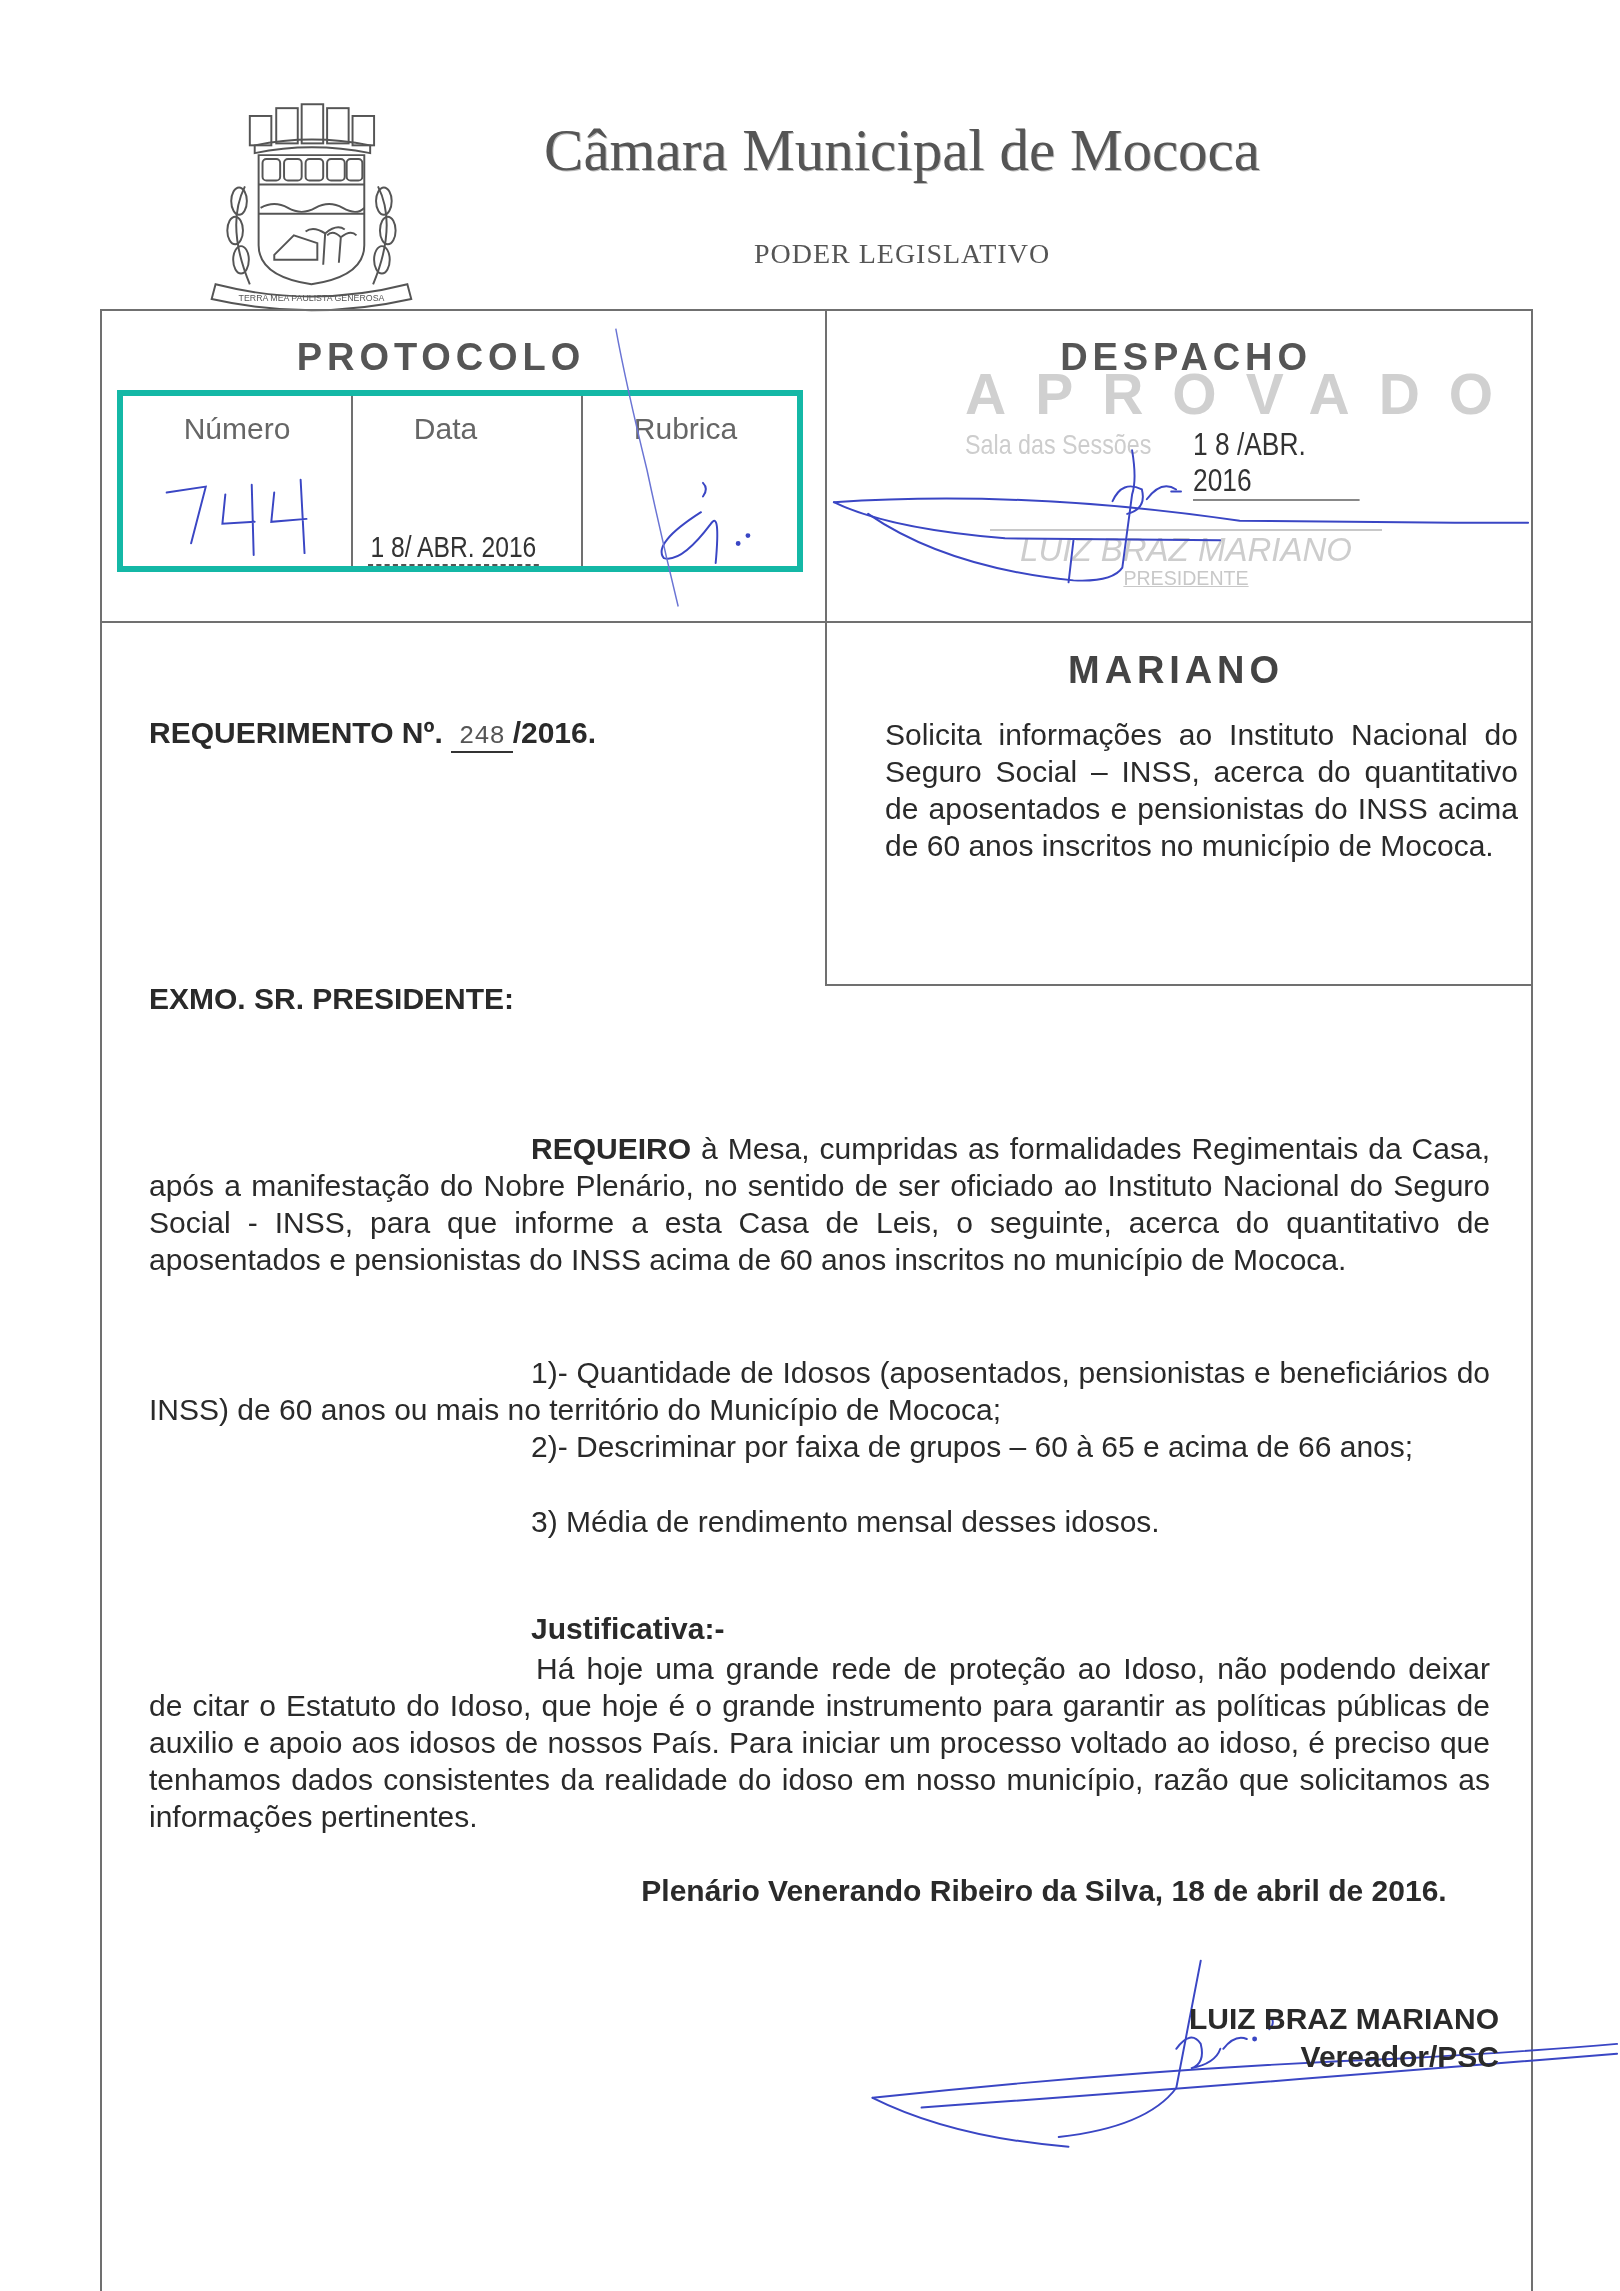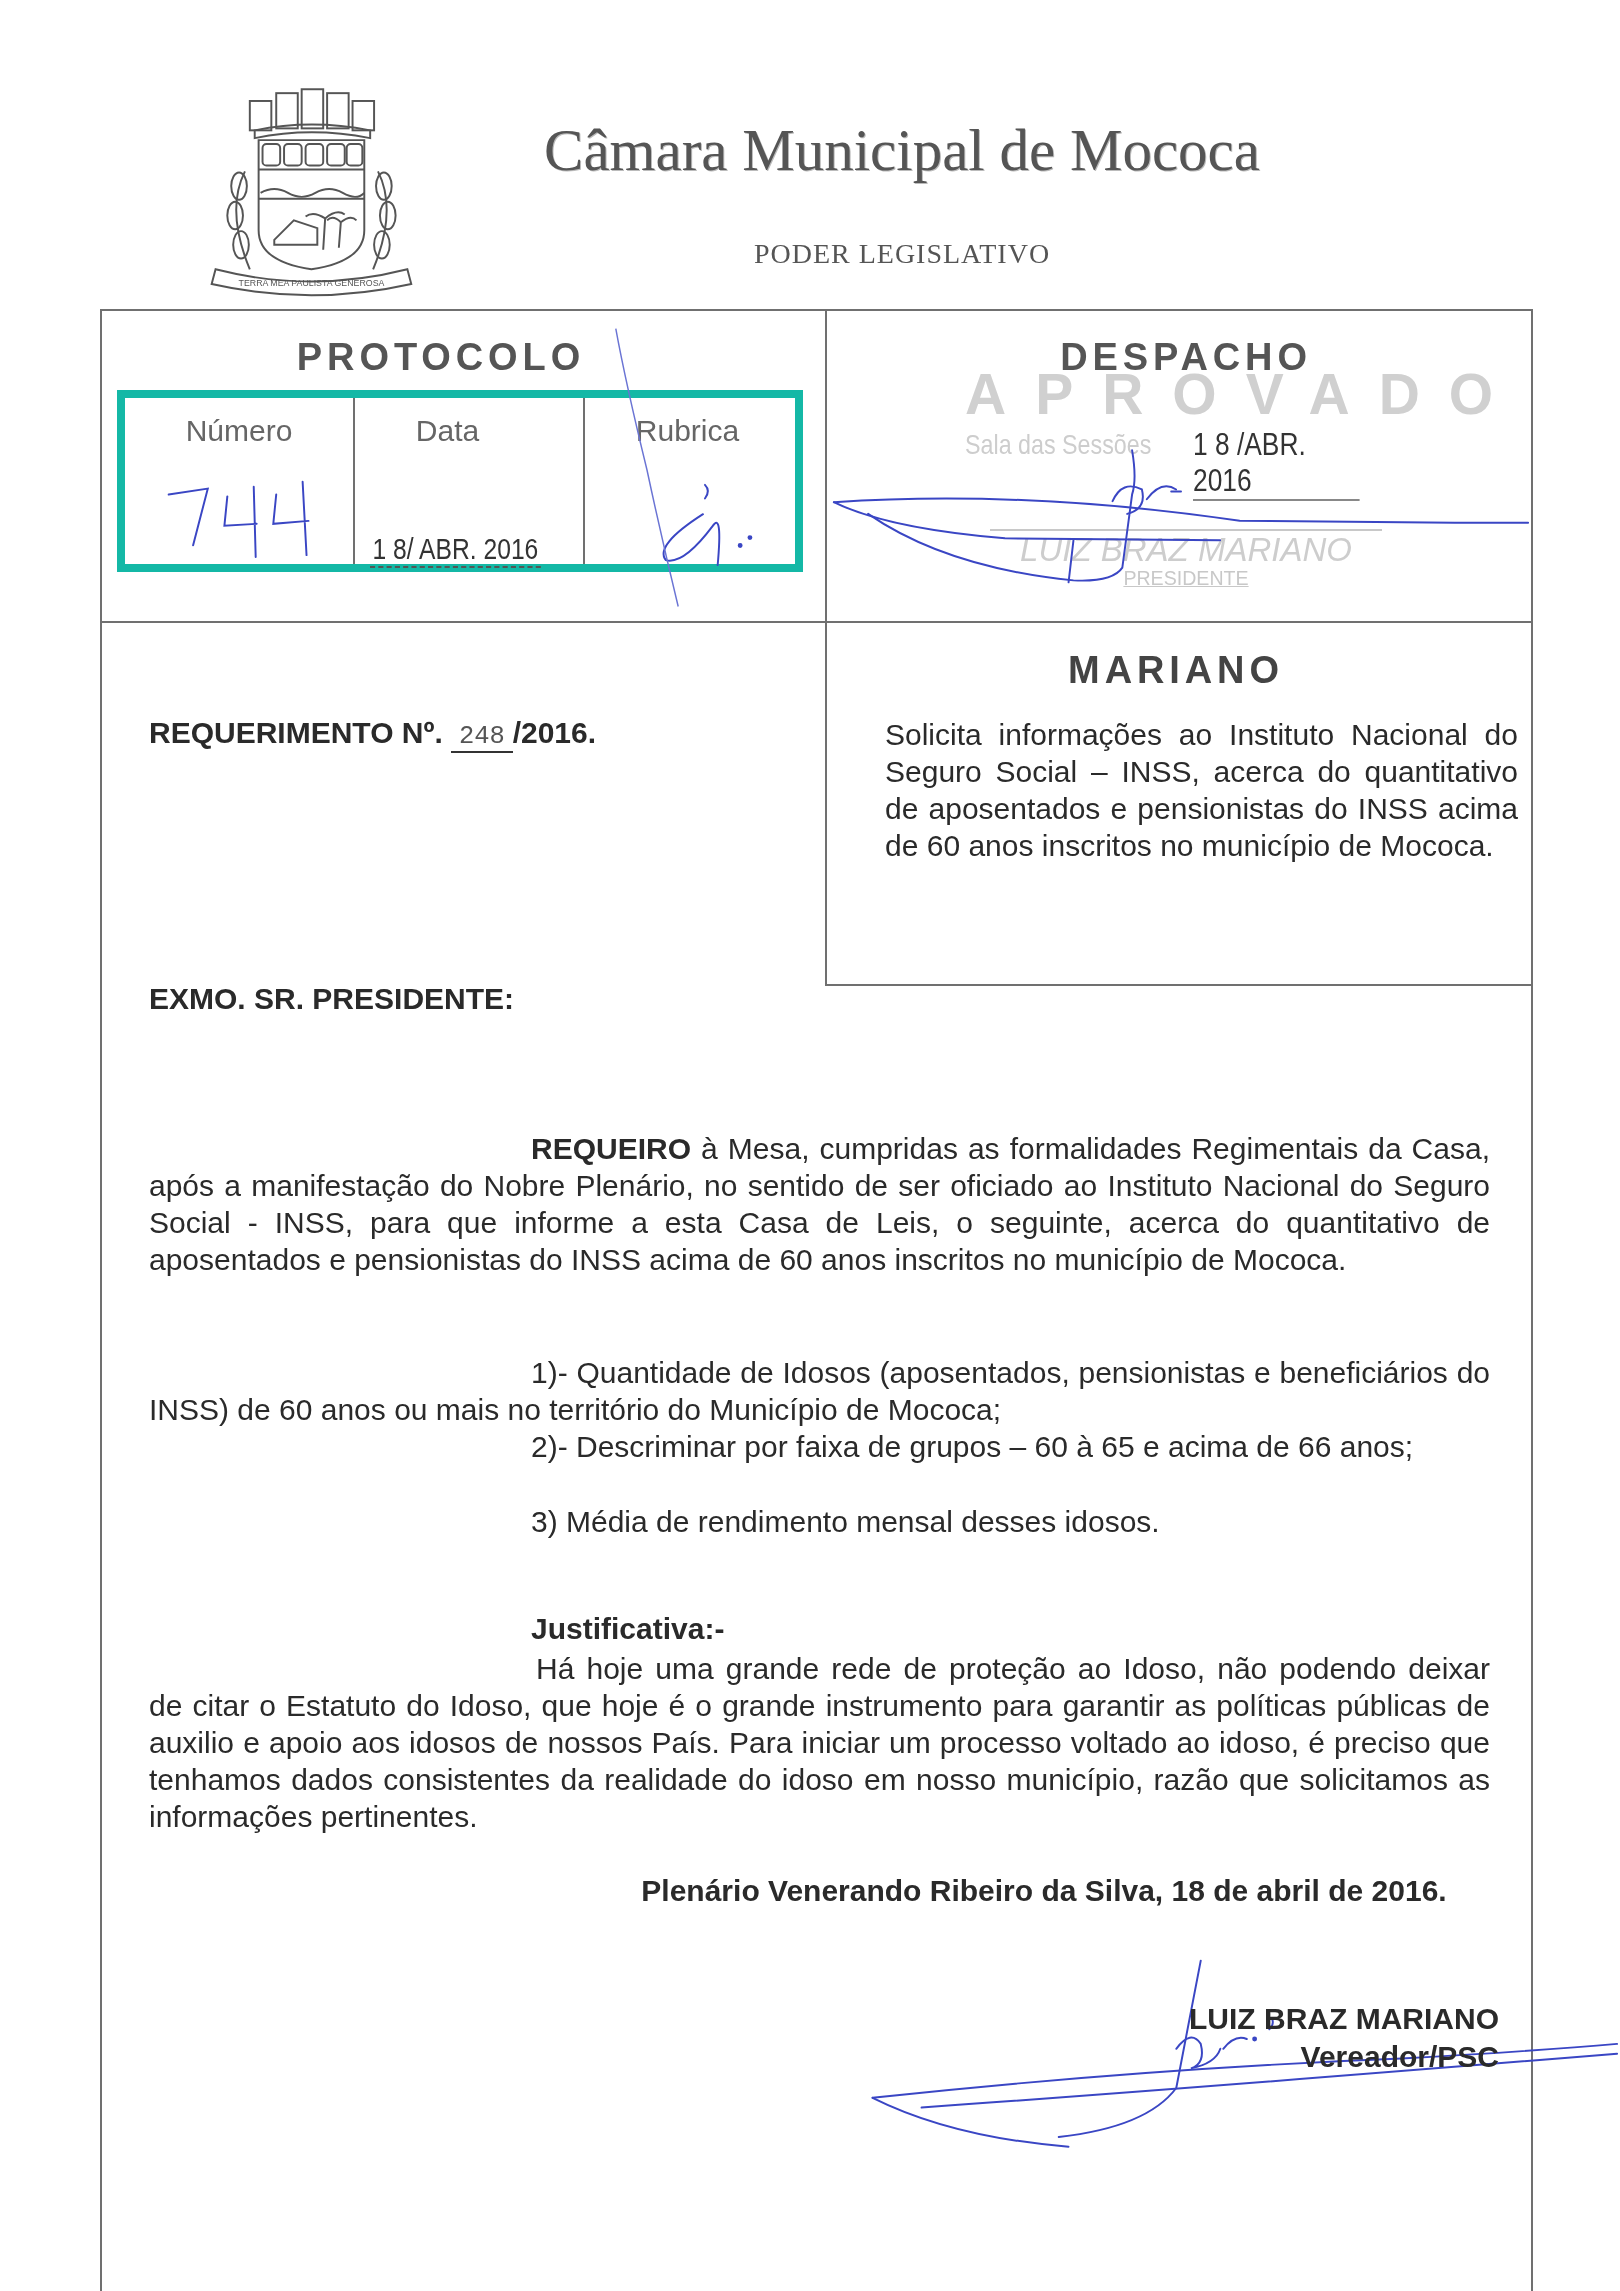--- a/index.html
+++ b/index.html
@@ -2,21 +2,21 @@
 <html><head>
   <meta charset="utf-8">
   <style>
     html, body { margin: 0; padding: 0; background: #ffffff; }
     body { width: 1620px; height: 2292px; position: relative; overflow: hidden;
            font-family: "Liberation Sans", sans-serif; color: #2a2a2a; }
 
     .abs { position: absolute; }
 
     
-    .crest { left: 196px; top: 83px; width: 227px; height: 216px; }
+    .crest { left: 196px; top: 98px; width: 227px; height: 216px; }
     .title { left: 500px; top: 116px; width: 804px; text-align: center;
              font-family: "Liberation Serif", serif; font-size: 59px; color: #555;
              letter-spacing: 0px; text-shadow: 1px 1px 0 #bbb; }
     .subtitle { left: 500px; top: 196px; width: 804px; text-align: center;
              font-family: "Liberation Serif", serif; font-size: 28px; color: #555; letter-spacing: 1px; margin-top: 42px; }
 
     
     .line { position: absolute; background: #707070; }
 
     .sec-heading { font-weight: bold; font-size: 38px; letter-spacing: 4.9px; color: #555; text-align: center; }
@@ -80,21 +80,21 @@
 
 <div class="line" style="left:100px; top:309px; width:1433px; height:2px;"></div>
 <div class="line" style="left:100px; top:309px; width:2px; height:1983px;"></div>
 <div class="line" style="left:1531px; top:309px; width:2px; height:1983px;"></div>
 <div class="line" style="left:825px; top:309px; width:2px; height:676px;"></div>
 <div class="line" style="left:100px; top:621px; width:1433px; height:2px;"></div>
 <div class="line" style="left:825px; top:984px; width:708px; height:2px;"></div>
 
 <div class="abs sec-heading" style="left:245px; top:336px; width:392px;">PROTOCOLO</div>
 
-<div class="abs" style="left:117px; top:390px; width:686px; height:182px; border:8px solid #14b8a6; box-sizing:border-box;">
+<div class="abs" style="left:117px; top:390px; width:686px; height:182px; border:6px solid #14b8a6; box-sizing:border-box;">
   <div class="abs" style="left:228px; top:0; width:2px; height:100%; background:#707070;"></div>
   <div class="abs" style="left:458px; top:0; width:2px; height:100%; background:#707070;"></div>
 
   <div class="abs cell-label" style="left:0; top:15.7px; width:228px;">Número</div>
   <div class="abs cell-label" style="left:230px; top:15.7px; width:185px;">Data</div>
   <div class="abs cell-label" style="left:460px; top:15.7px; width:205px;">Rubrica</div>
 
   <div class="abs handwriting" style="left:29px; top:69px; width:176px; height:98px;">
     <svg width="176" height="98" viewBox="0 0 180 100">
       <g fill="none" stroke="#3a46c4" stroke-width="2" stroke-linecap="round">

